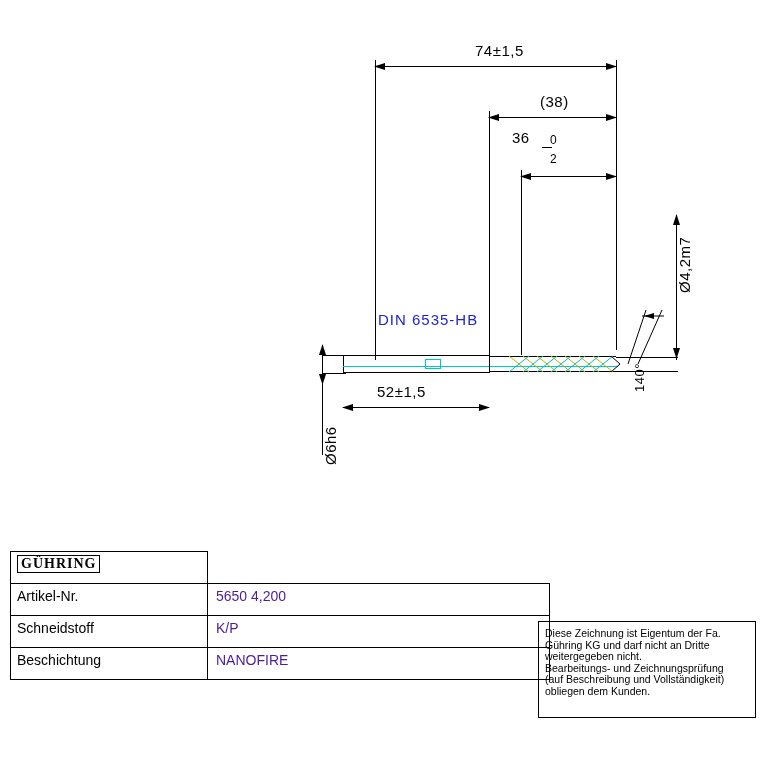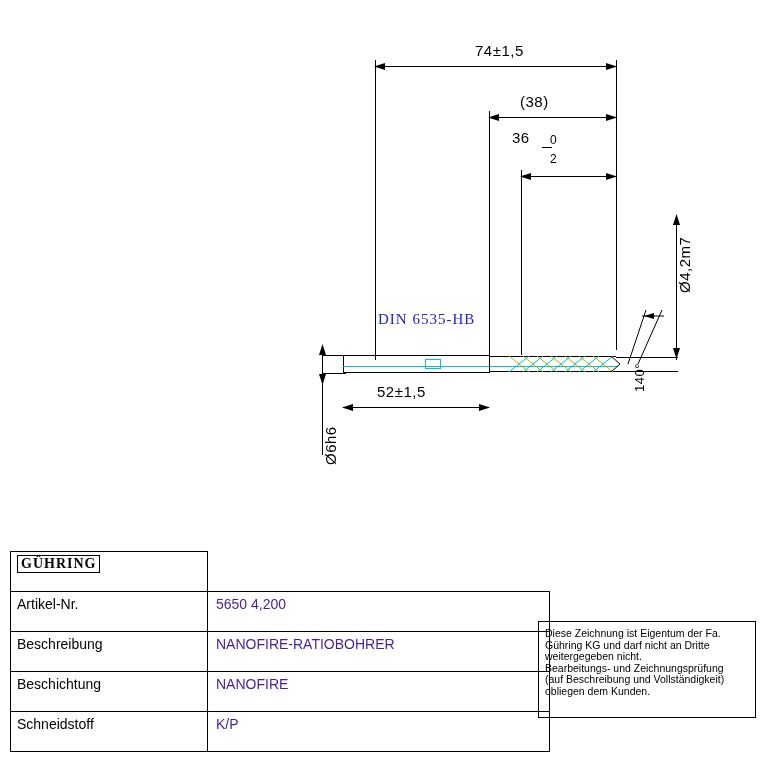--- a/index.html
+++ b/index.html
@@ -60,21 +60,21 @@
     position: absolute;
     left: 10px;
     top: 551px;
     width: 540px;
     border-collapse: collapse;
     table-layout: fixed;
   }
   #infotable td {
     border: 1px solid #000;
     height: 23px;
-    padding: 0 0 16px 6px;
+    padding: 0 0 8px 6px;
     font-size: 14px;
     font-family: "Liberation Sans", sans-serif;
     color: #000;
     vertical-align: middle;
     line-height: 1;
   }
   #infotable td.val {
     color: #4c1d95;
     padding-left: 8px;
   }
@@ -125,21 +125,21 @@
   <svg class="abs" style="left:371px; top:60px;" width="20" height="13">
     <polygon points="3,6.5 14,3 14,10" fill="#000"></polygon>
   </svg>
   <svg class="abs" style="left:600px; top:60px;" width="20" height="13">
     <polygon points="17,6.5 6,3 6,10" fill="#000"></polygon>
   </svg>
 
   <div class="vline" style="left:375px; top:60px; height:300px;"></div>
   <div class="vline" style="left:616px; top:60px; height:290px;"></div>
 
-  <div class="dimtext" style="left:520px; top:93px;">(38)</div>
+  <div class="dimtext" style="left:540px; top:93px;">(38)</div>
   <div class="hline" style="left:489px; top:117px; width:127px;"></div>
   <svg class="abs" style="left:485px; top:111px;" width="20" height="13">
     <polygon points="3,6.5 14,3 14,10" fill="#000"></polygon>
   </svg>
   <svg class="abs" style="left:600px; top:111px;" width="20" height="13">
     <polygon points="17,6.5 6,3 6,10" fill="#000"></polygon>
   </svg>
   <div class="vline" style="left:489px; top:111px; height:245px;"></div>
 
   <div class="dimtext" style="left:512px; top:129px;">36</div>
@@ -148,21 +148,21 @@
   <div class="hline" style="left:542px; top:147px; width:10px;"></div>
   <div class="hline" style="left:521px; top:176px; width:95px;"></div>
   <svg class="abs" style="left:517px; top:170px;" width="20" height="13">
     <polygon points="3,6.5 14,3 14,10" fill="#000"></polygon>
   </svg>
   <svg class="abs" style="left:600px; top:170px;" width="20" height="13">
     <polygon points="17,6.5 6,3 6,10" fill="#000"></polygon>
   </svg>
   <div class="vline" style="left:521px; top:170px; height:185px;"></div>
 
-  <div class="dinlabel" style="left:378px; top:311px;font-family:Liberation Serif, serif;">DIN 6535-HB</div>
+  <div class="dinlabel" style="left:378px; top:311px;">DIN 6535-HB</div>
 
   <div class="toolpart" style="left:343px; top:355px; width:146px; height:18px; border-top:1px solid #000; border-bottom:1px solid #000; box-sizing:border-box;"></div>
 
   <div class="vline" style="left:343px; top:355px; height:18px;"></div>
 
   <div class="abs" style="left:425px; top:359px; width:16px; height:10px; border:1px solid #00c8c8; box-sizing:border-box;"></div>
 
   <div class="abs" style="left:343px; top:366px; width:275px; height:0; border-top:1px solid #00c8c8;"></div>
 
   <div class="vline" style="left:489px; top:355px; height:18px;"></div>
@@ -239,30 +239,26 @@
         <td class="logo" style="width:190px;">
           <span class="logo-box">GÜHRING</span>
         </td>
         <td style="border-left:none; border-right:none; border-top:none; border-bottom:none;"></td>
       </tr>
       <tr>
         <td>Artikel-Nr.</td>
         <td class="val">5650  4,200</td>
       </tr>
       <tr>
-        <td>Beschreibung</td>
-        <td class="val">NANOFIRE-RATIOBOHRER</td>
+        <td>Schneidstoff</td>
+        <td class="val">K/P</td>
       </tr>
       <tr>
         <td>Beschichtung</td>
         <td class="val">NANOFIRE</td>
-      </tr>
-      <tr>
-        <td>Schneidstoff</td>
-        <td class="val">K/P</td>
       </tr>
     </tbody>
   </table>
 
   <div id="notice">
     <div>Diese Zeichnung ist Eigentum der Fa.</div>
     <div>Gühring KG und darf nicht an Dritte</div>
     <div>weitergegeben nicht.</div>
     <div>Bearbeitungs- und Zeichnungsprüfung</div>
     <div>(auf Beschreibung und Vollständigkeit)</div>

